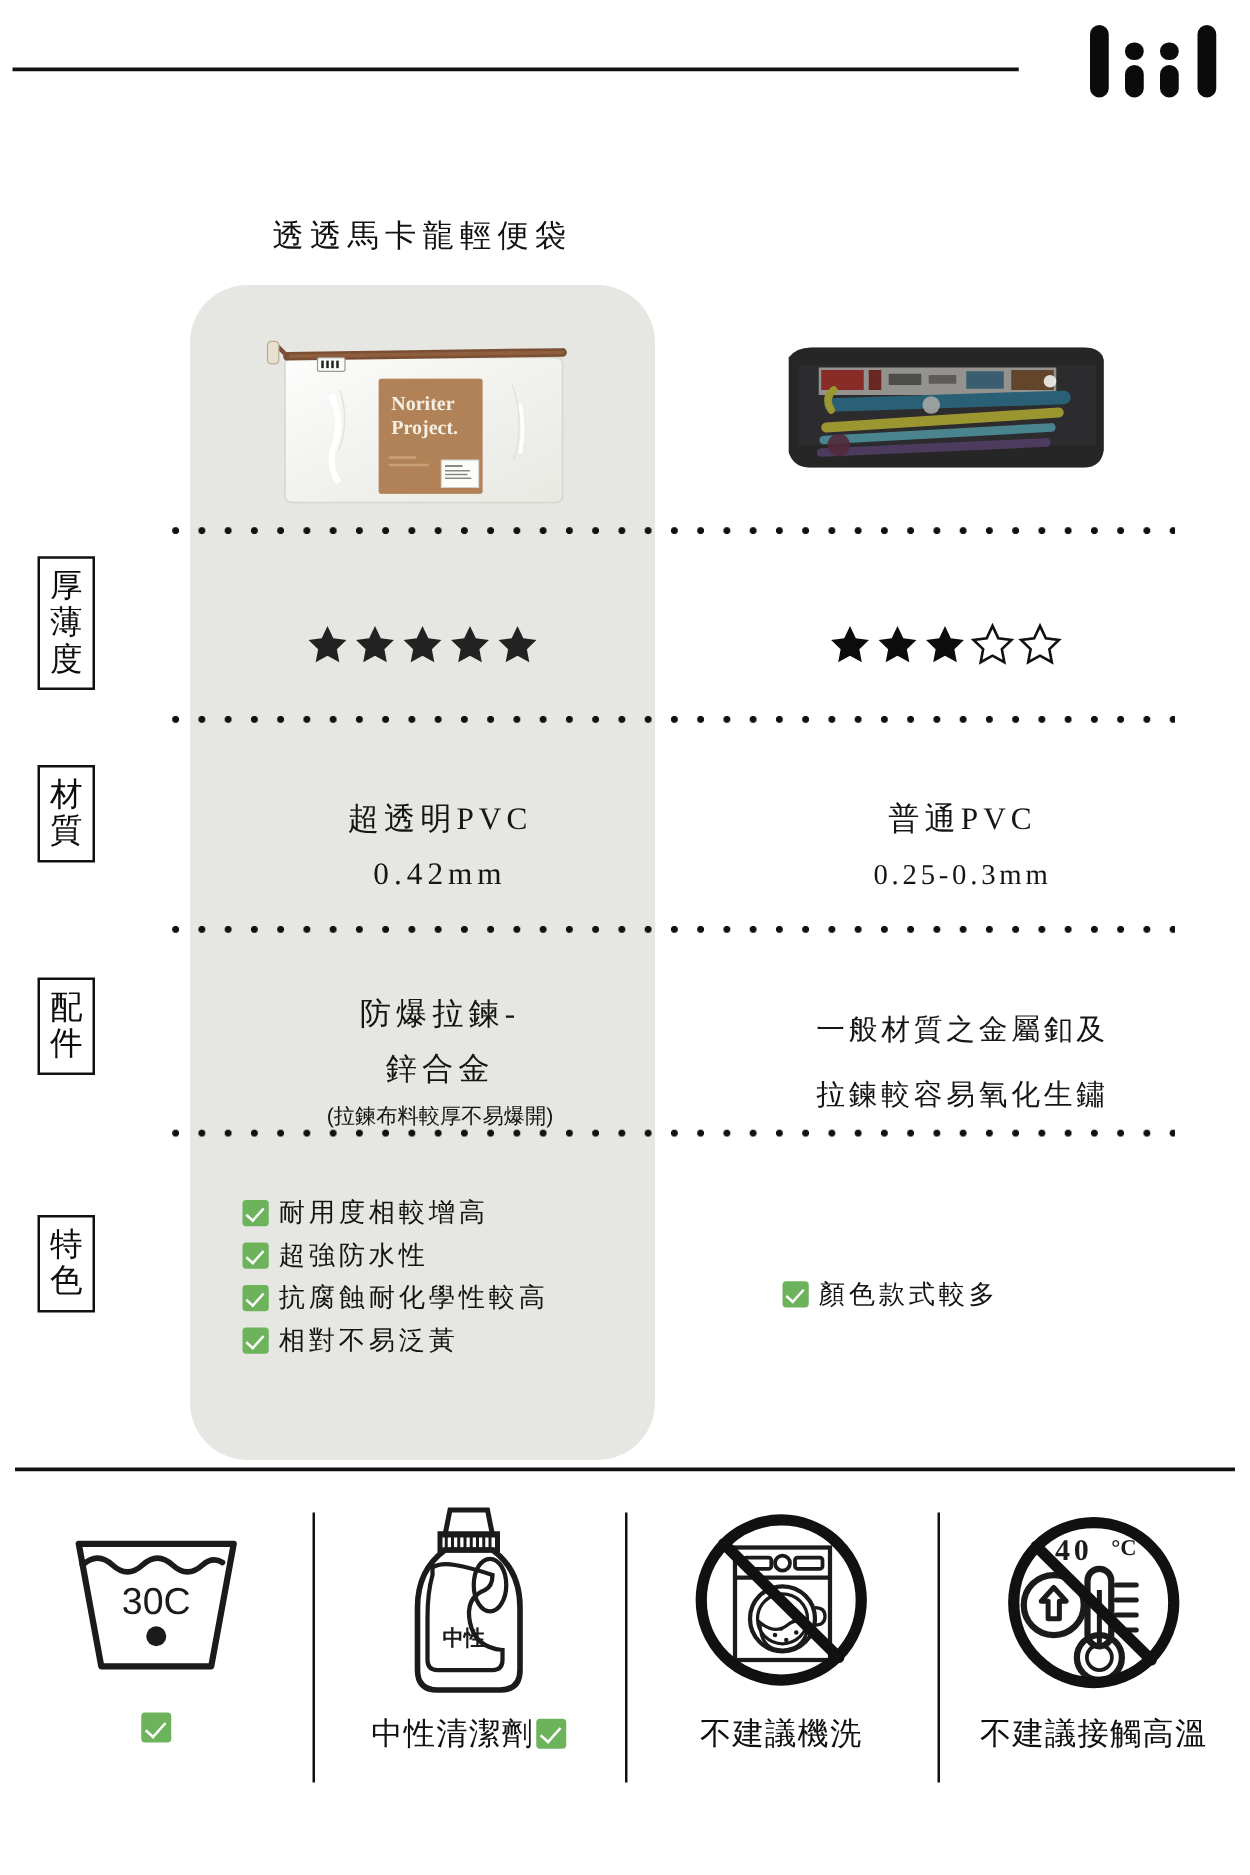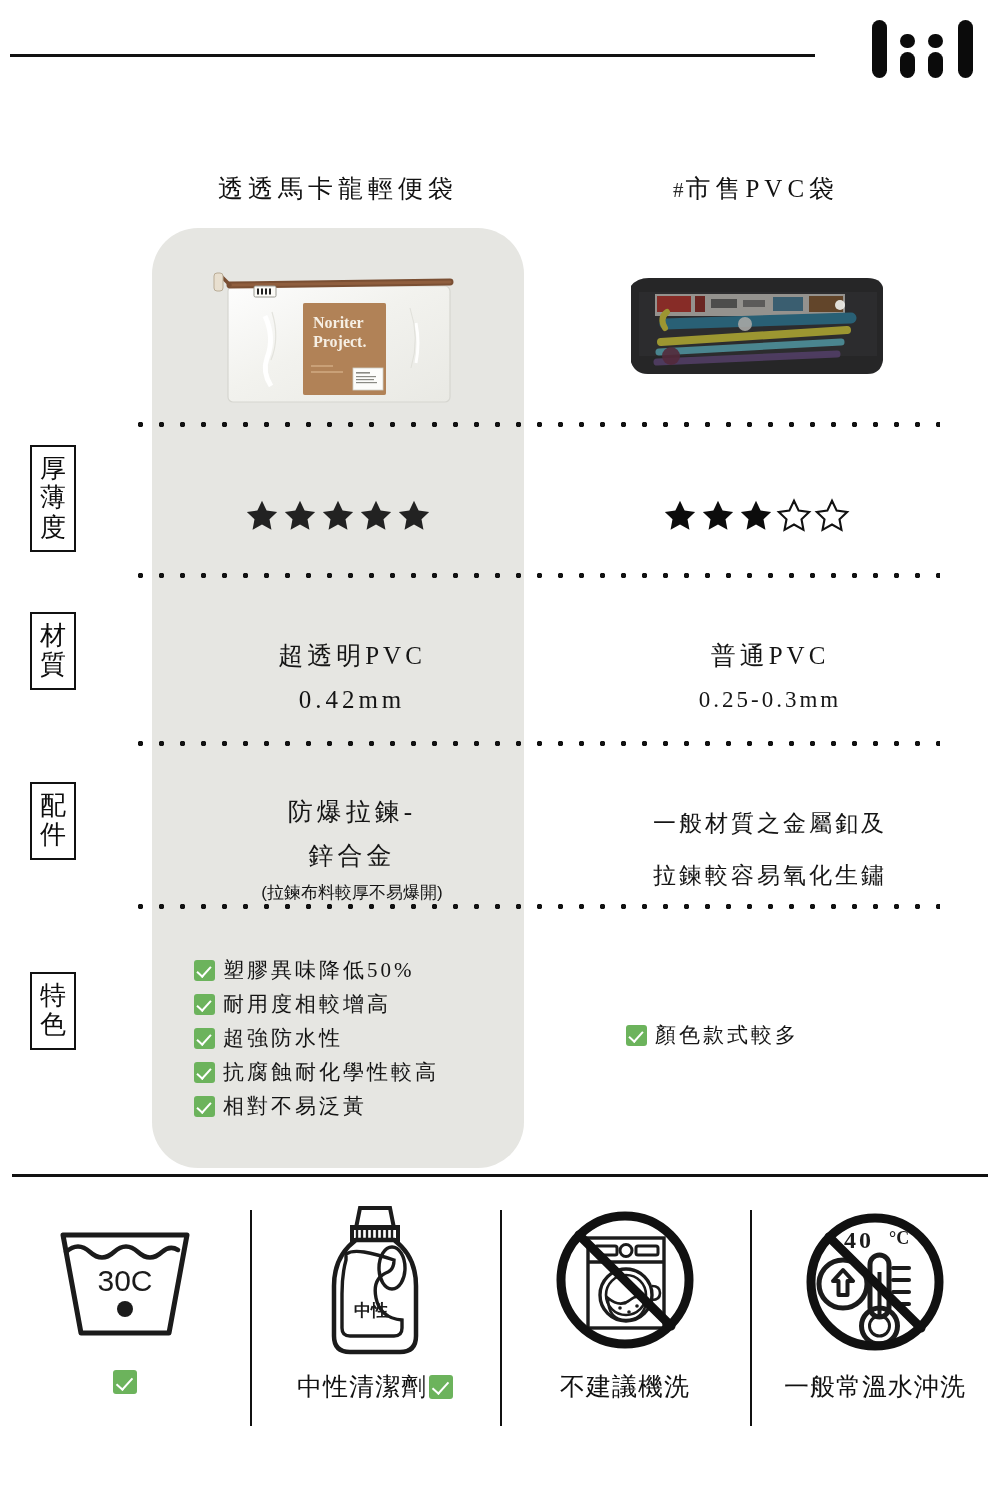--- a/index.html
+++ b/index.html
@@ -215,23 +215,20 @@
       <rect x="30" y="34" width="15" height="26" rx="7.5" fill="#0b0b0b"></rect>
       <rect x="58" y="16" width="15" height="14" rx="7" fill="#0b0b0b"></rect>
       <rect x="58" y="34" width="15" height="26" rx="7.5" fill="#0b0b0b"></rect>
       <rect x="88" y="2" width="15" height="58" rx="7.5" fill="#0b0b0b"></rect>
     </svg>
   </div>
 </div>
 
 <div class="col-heads">
   <div class="col-head col-head-a">透透馬卡龍輕便袋</div>
-  <div class="col-head col-head-b">
-    <span class="hash">#</span><span>市售PVC袋</span>
-  </div>
 </div>
 
 <div class="gray-panel"></div>
 
 <div class="photo" style="left:210px; top:268px; width:255px; height:140px;">
   <svg width="255" height="140" viewBox="0 0 255 140">
     <defs>
       <linearGradient id="pvcShine" x1="0" y1="0" x2="1" y2="1">
         <stop offset="0%" stop-color="#fdfdfd"></stop>
         <stop offset="45%" stop-color="#f2f2ee"></stop>
@@ -392,24 +389,20 @@
 
   <div class="dotted-div" style="top:903px;"></div>
 
   <div class="row-label" style="top:972px;">
     <span>特</span>
     <span>色</span>
   </div>
 
   <div class="cell cell-a" style="top:953px;">
     <div class="feat-list" style="padding-left:42px;">
-      <div class="feat-item">
-        <span class="chk"></span>
-        <span>塑膠異味降低50%</span>
-      </div>
       <div class="feat-item">
         <span class="chk"></span>
         <span>耐用度相較增高</span>
       </div>
       <div class="feat-item">
         <span class="chk"></span>
         <span>超強防水性</span>
       </div>
       <div class="feat-item">
         <span class="chk"></span>
@@ -523,17 +516,17 @@
           <line x1="98" y1="68" x2="114" y2="68"></line>
           <line x1="98" y1="80" x2="114" y2="80"></line>
           <line x1="98" y1="92" x2="114" y2="92"></line>
           <line x1="98" y1="104" x2="114" y2="104"></line>
         </g>
         <circle cx="80" cy="82" r="64" fill="none" stroke="#111" stroke-width="9"></circle>
         <line x1="34" y1="37" x2="126" y2="128" stroke="#111" stroke-width="9" stroke-linecap="round"></line>
       </svg>
     </div>
     <div class="care-label">
-      <span>一般常溫水沖洗</span>
+      <span>不建議接觸高溫</span>
     </div>
   </div>
 
 </div>
 
 </body></html>

